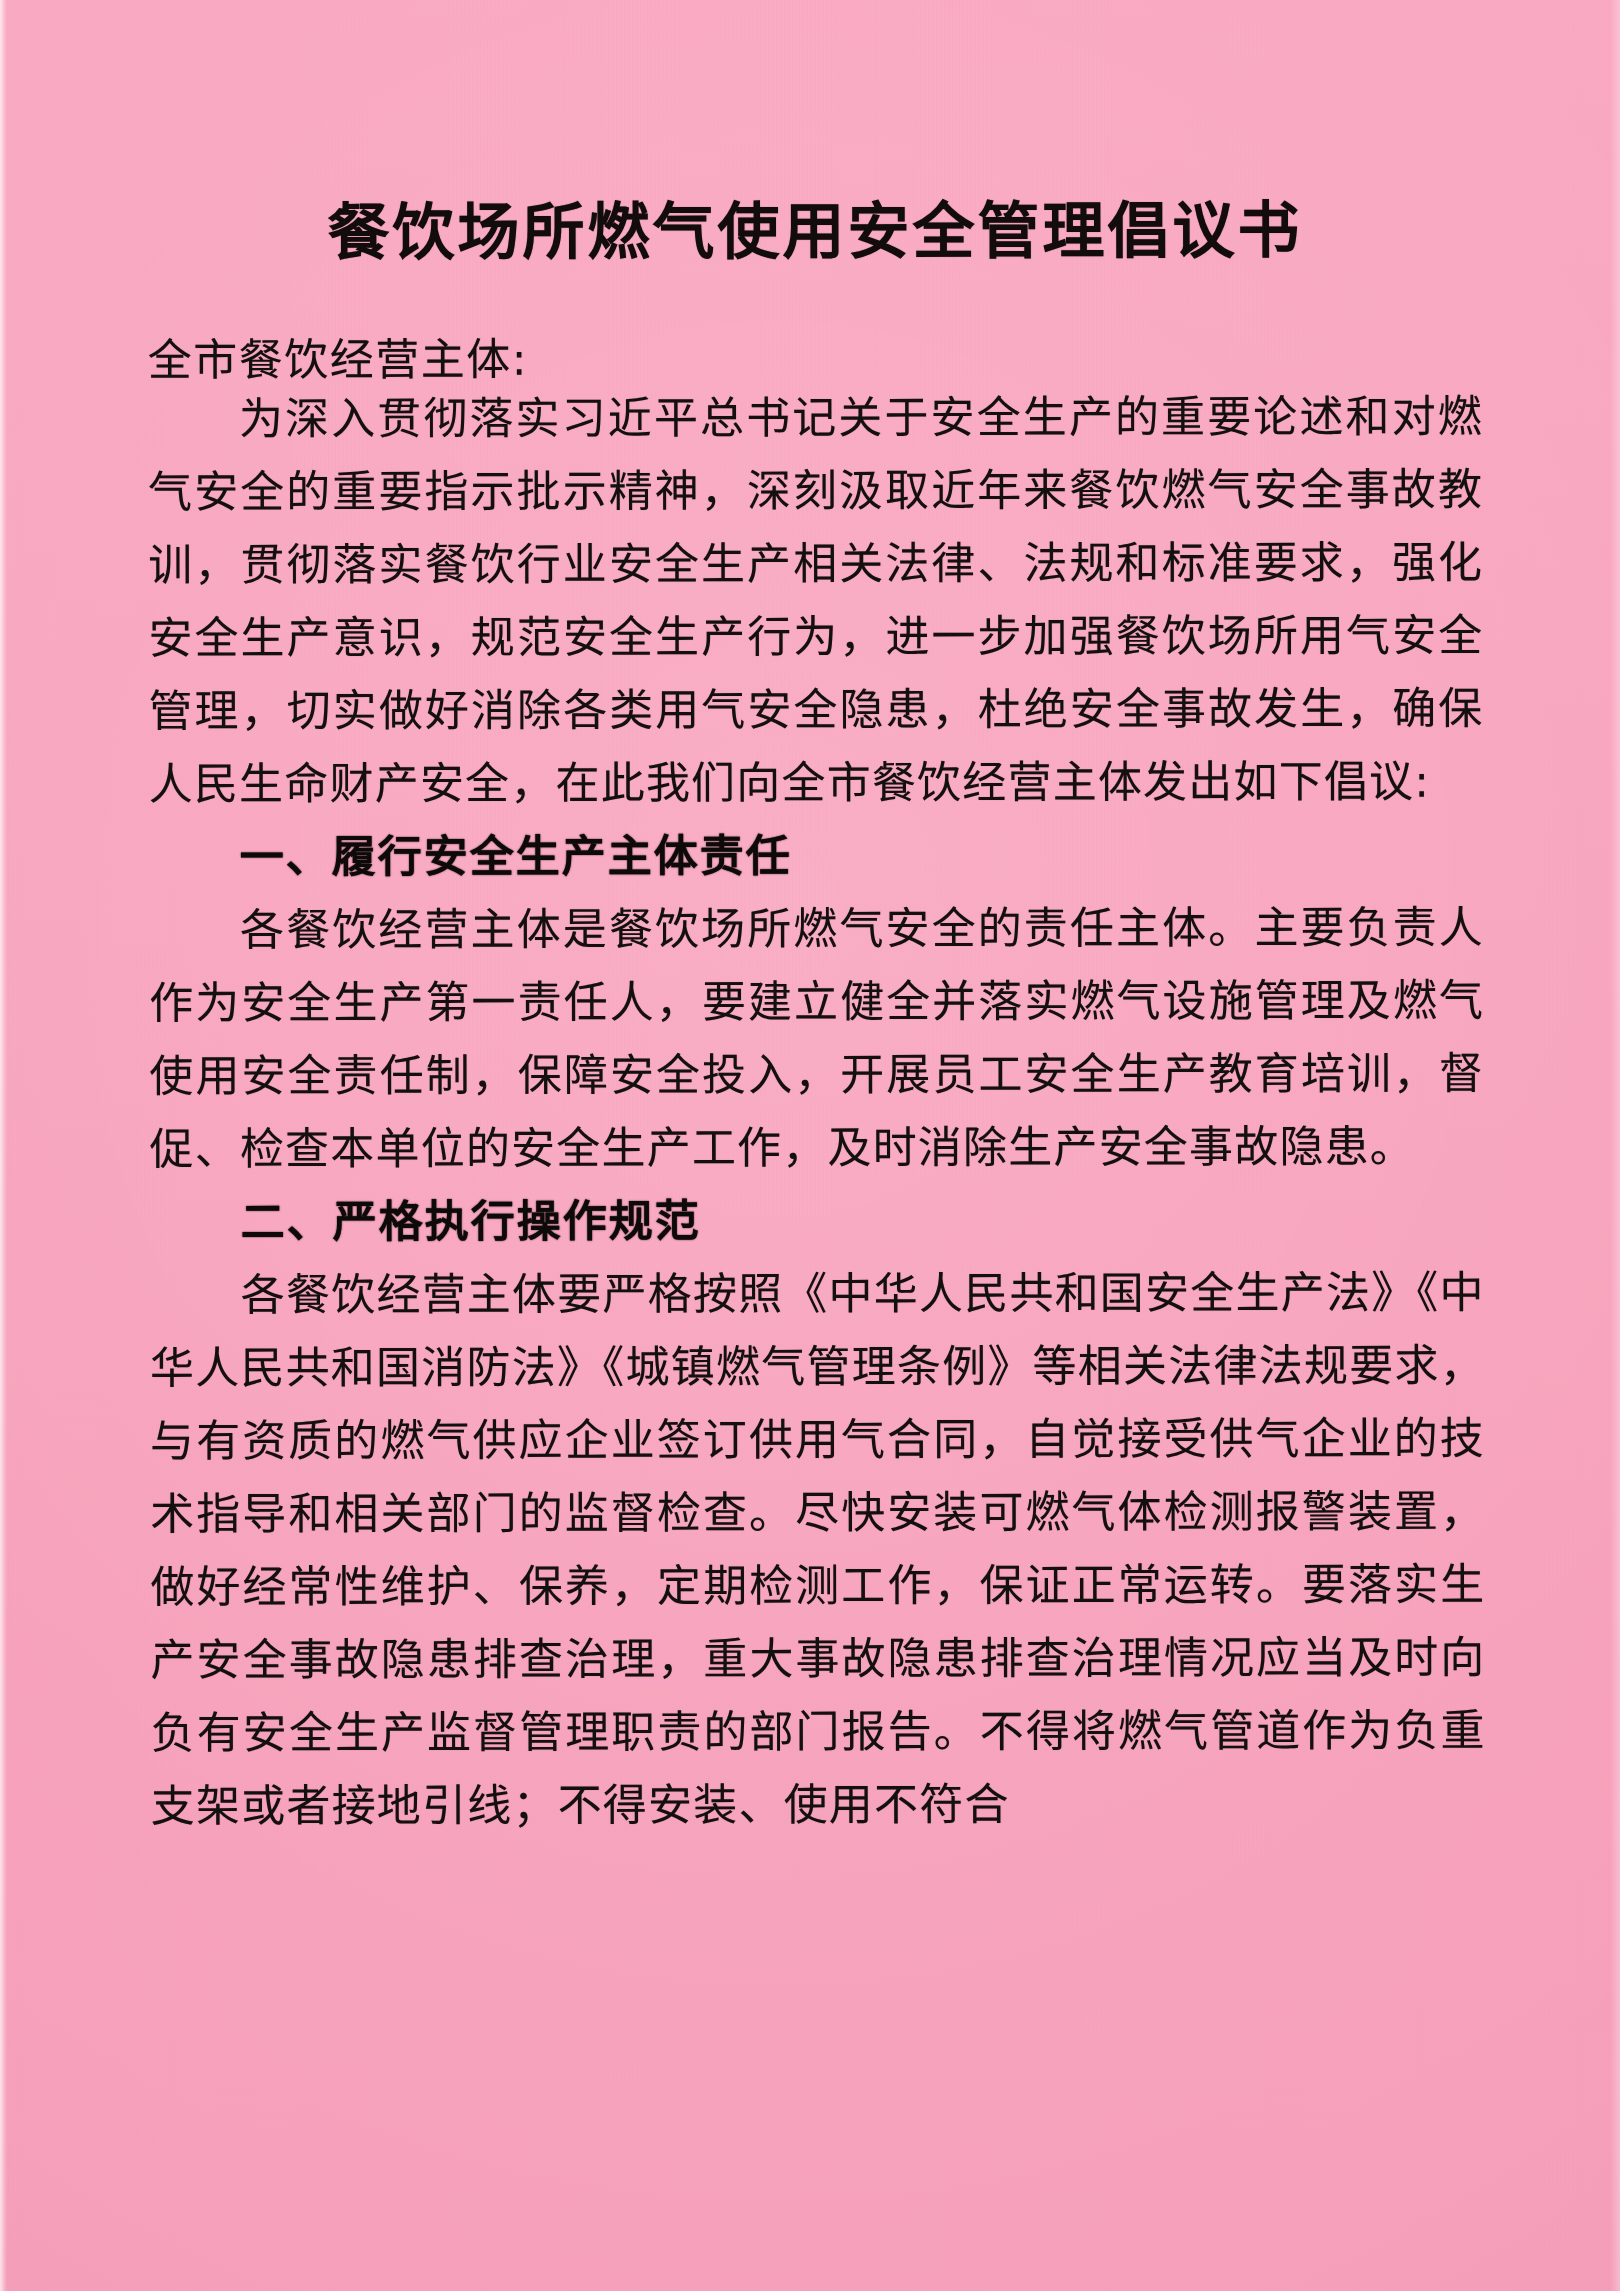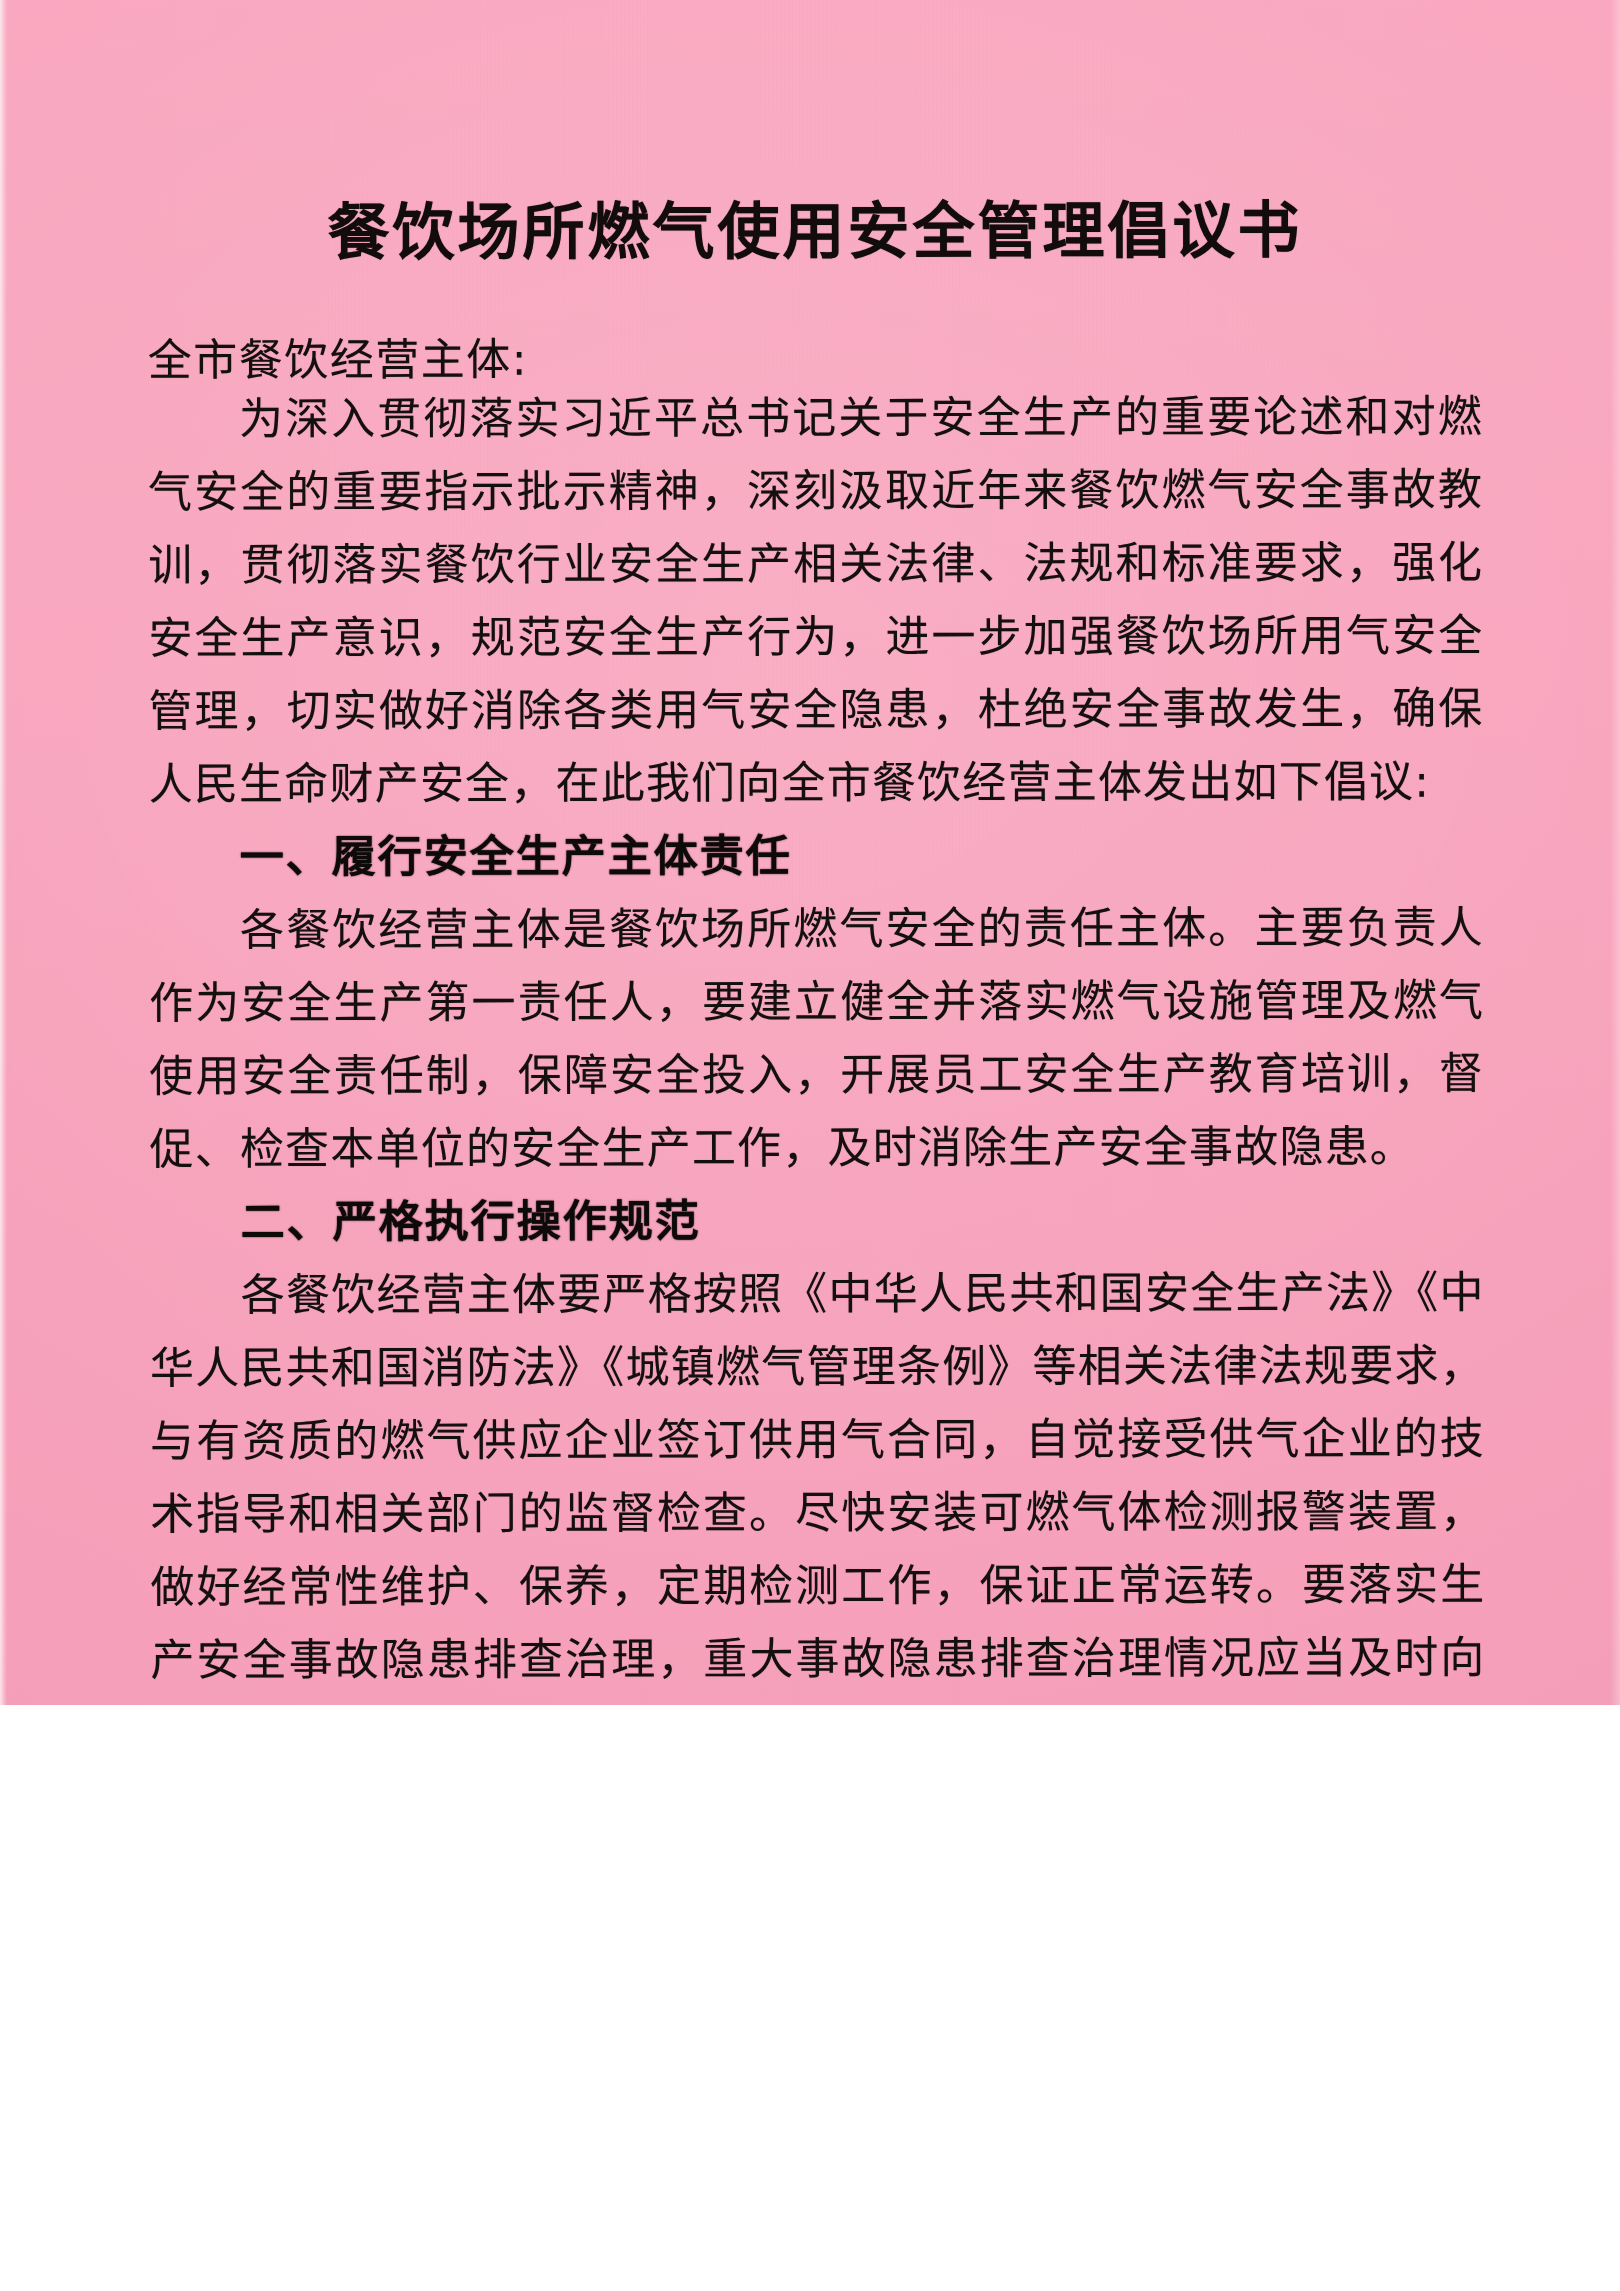--- a/index.html
+++ b/index.html
@@ -6,21 +6,21 @@
   html, body {
     margin: 0;
     padding: 0;
     background: #ffffff;
   }
 
   
   #page {
     position: relative;
     width: 1620px;
-    height: 1705px;
+    height: 2291px;
     overflow: hidden;
     background: #e5e5e5;
     font-family: "DejaVu Serif", "Liberation Serif", serif;
     color: #16100f;
   }
 
   
   #paper-base {
     position: absolute;
     inset: 0;

